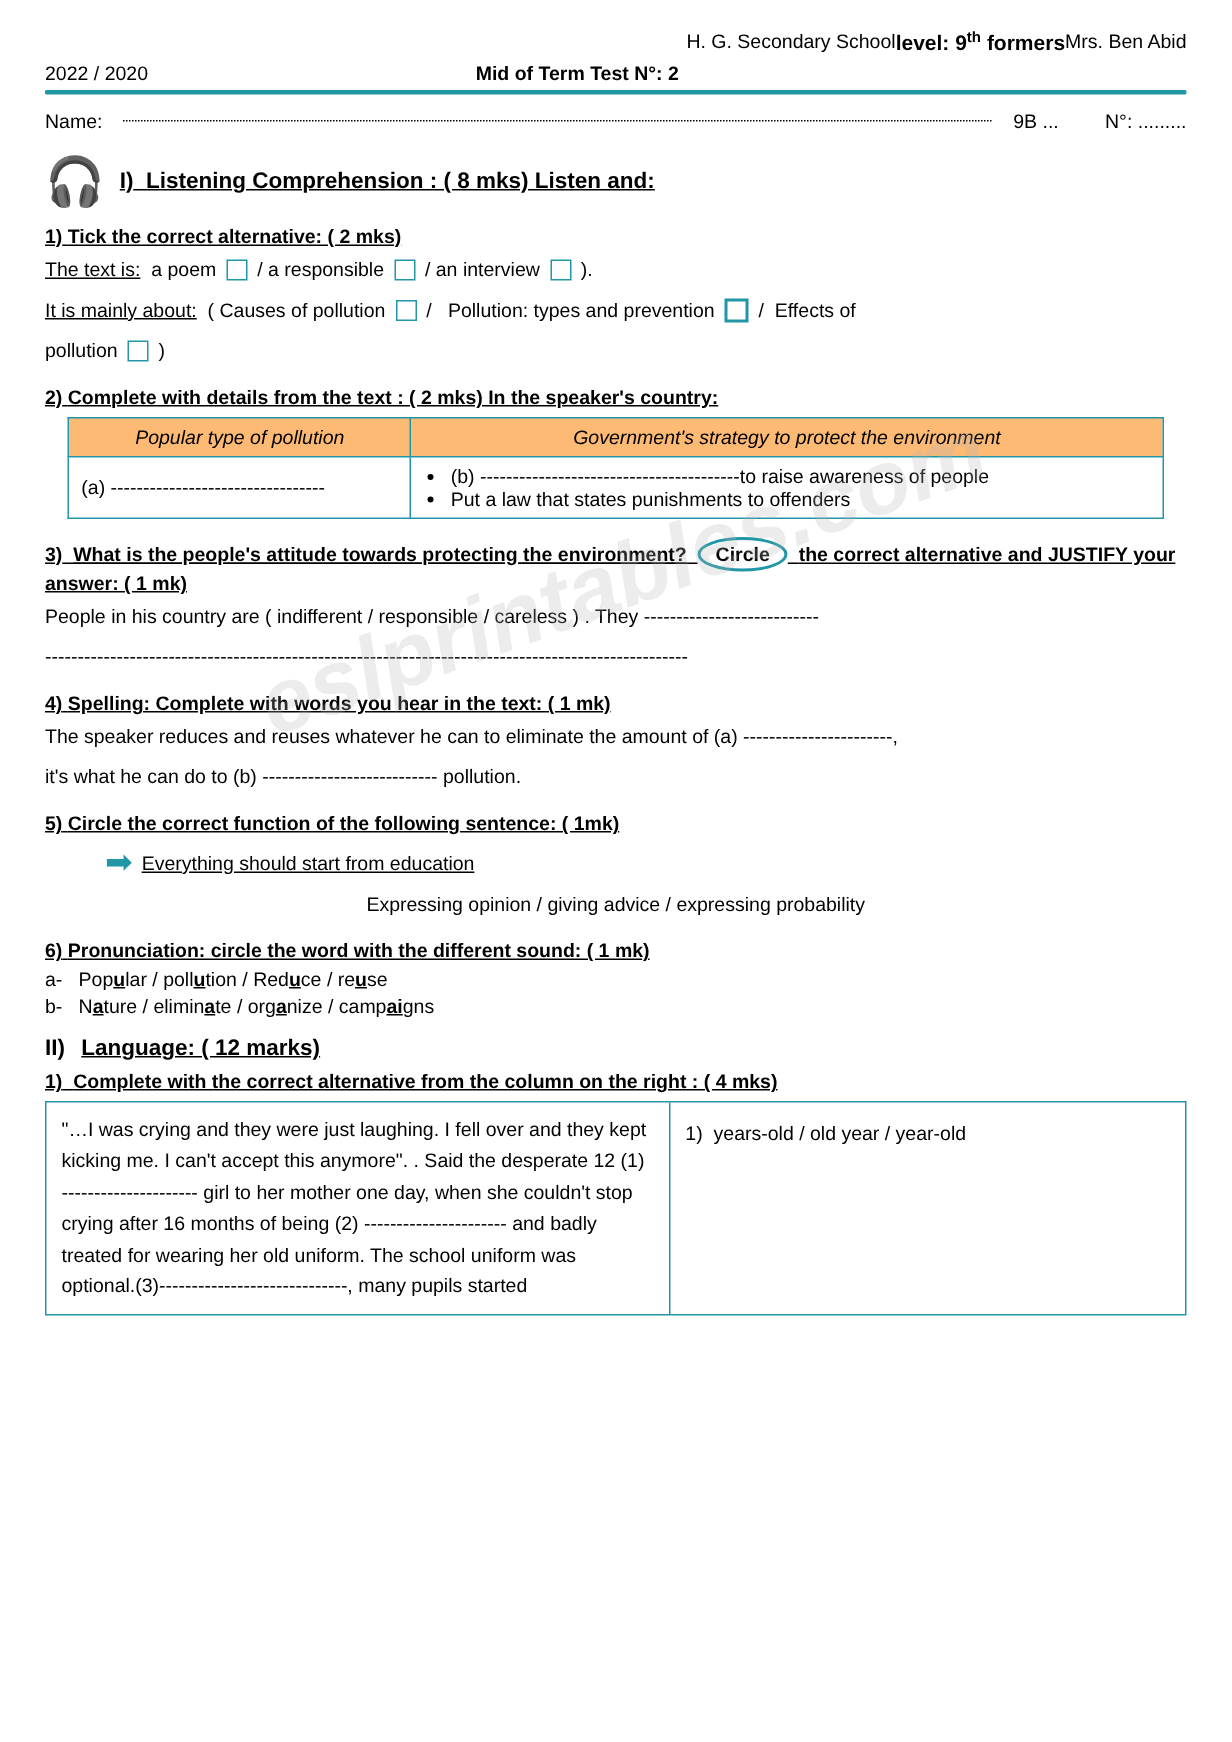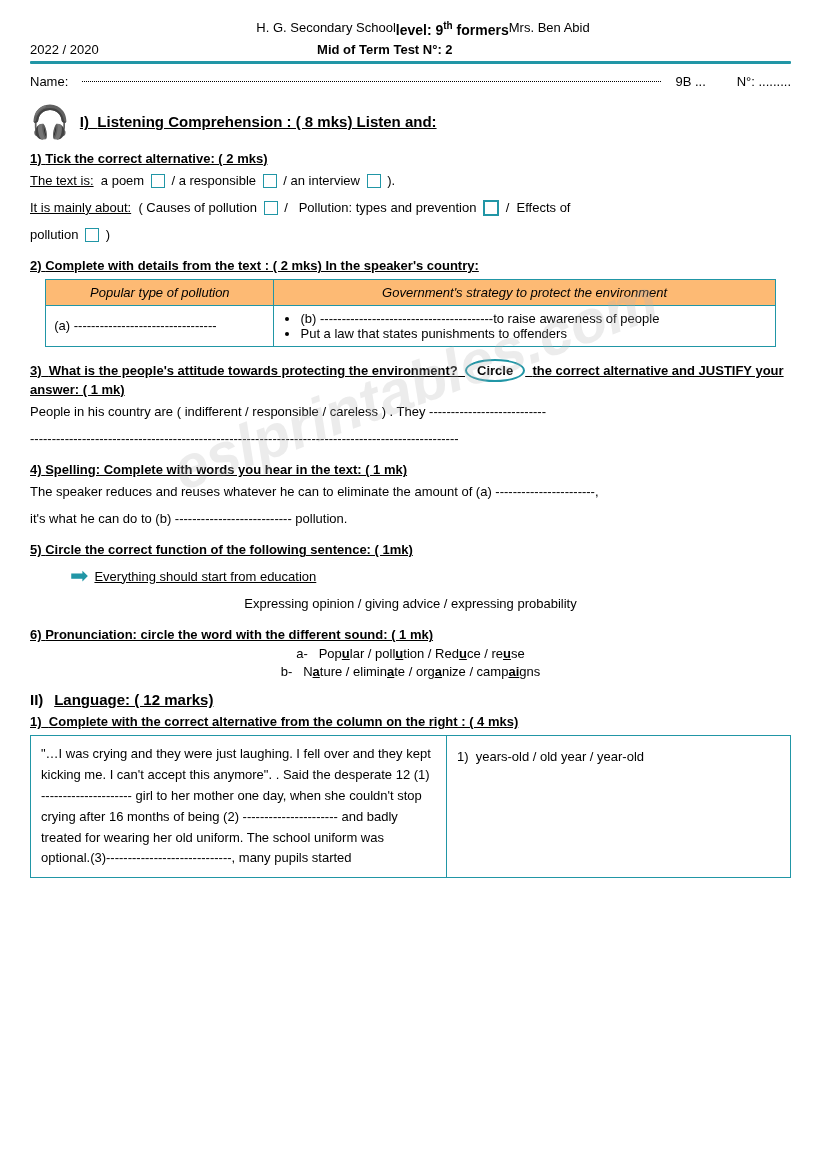--- a/index.html
+++ b/index.html
@@ -13,21 +13,21 @@
     }
     .page {
       width: 821px;
       min-height: 1161px;
       background: #fff;
       padding: 20px 30px;
       position: relative;
     }
     .header {
       display: flex;
-      justify-content: center;
+      justify-content: flex-end;
       align-items: flex-start;
       margin-bottom: 4px;
       margin-left: 25px;
     }
     .header-left { font-size: 13px; }
     .header-center { font-size: 14px; font-weight: bold; text-align: center; }
     .header-right { font-size: 13px; }
     .subheader {
       display: flex;
       justify-content: space-between;
@@ -107,21 +107,21 @@
       font-size: 13px;
       background: #fff;
     }
     .arrow-icon {
       display: inline-block;
       color: #2196a6;
       font-size: 22px;
       vertical-align: middle;
       margin-right: 6px;
     }
-    .pronunciation-row { margin: 3px 0; font-size: 13px; text-align: center; }
+    .pronunciation-row { margin: 3px 0; font-size: 13px; }
     .underline-letter { text-decoration: underline; font-weight: bold; }
     .section-ii {
       font-size: 15px;
       font-weight: bold;
     }
     .bottom-table-wrapper {
       display: flex;
       gap: 0;
       border: 1px solid #2196a6;
       margin-top: 6px;

